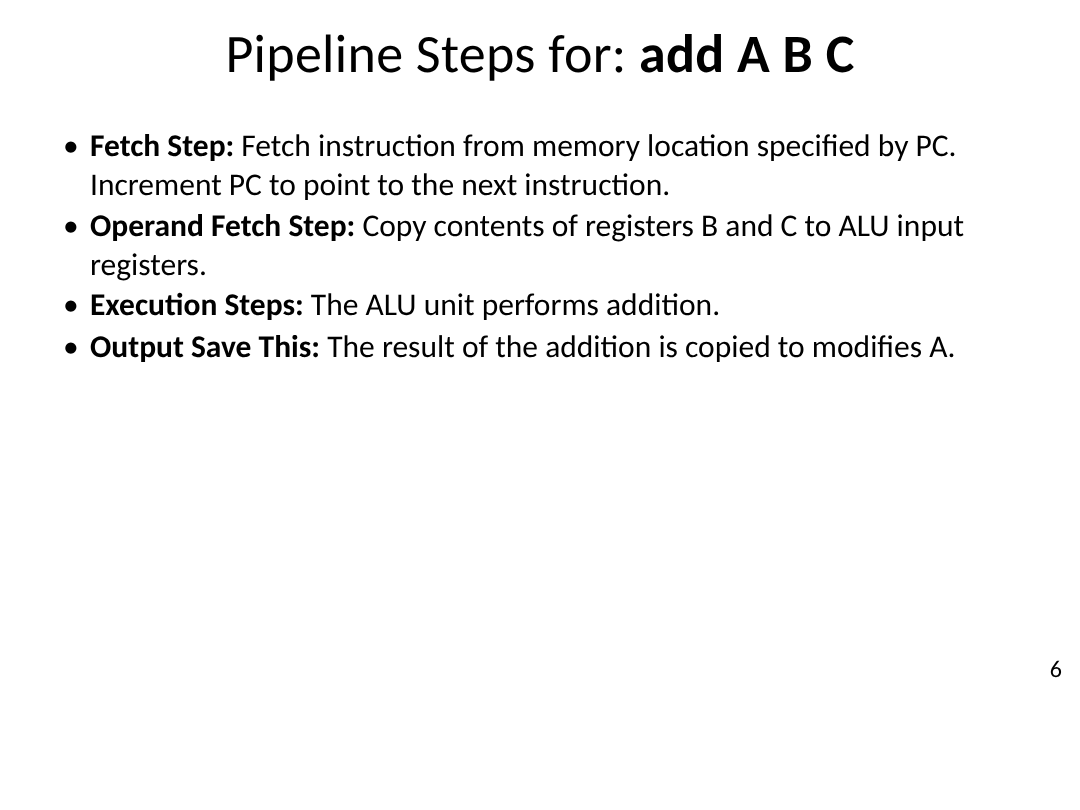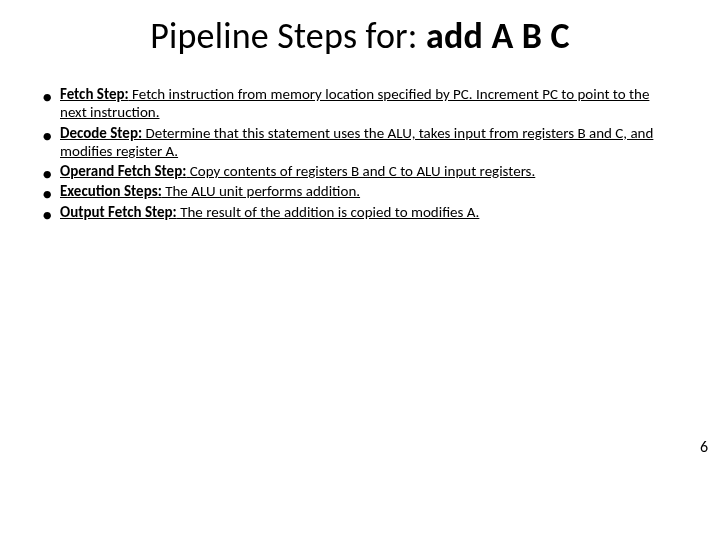--- a/index.html
+++ b/index.html
@@ -38,24 +38,23 @@
     right: 44px;
   }
   ul.bullets {
     list-style: none;
     margin: 0;
     padding: 0;
   }
   ul.bullets li {
     position: relative;
     padding-left: 22px;
-    font-size: 15px;
+    font-size: 21px;
     line-height: 1.22;
     margin-bottom: 2px;
-    text-decoration: underline;
   }
   ul.bullets li::before {
     content: "•";
     position: absolute;
     left: 4px;
     top: 0;
     font-size: 21px;
     line-height: 1.22;
   }
   .label {
@@ -77,23 +76,22 @@
 
 <div class="slide">
 
   <div class="title">
     <span>Pipeline Steps for: </span><span class="bold">add A B C</span>
   </div>
 
   <div class="body">
     <ul class="bullets">
       <li><span class="label">Fetch Step:</span><span> Fetch instruction from memory location specified by PC. Increment PC to point to the next instruction.</span></li>
-      <li><span class="label">Decode Step:</span><span> Determine that this statement uses the ALU, takes input from registers B and C, and modifies register A.</span></li>
       <li><span class="label">Operand Fetch Step:</span><span> Copy contents of registers B and C to ALU input registers.</span></li>
       <li><span class="label">Execution Steps:</span><span> The ALU unit performs addition.</span></li>
-      <li><span class="label">Output Fetch Step:</span><span> The result of the addition is copied to modifies A.</span></li>
+      <li><span class="label">Output Save This:</span><span> The result of the addition is copied to modifies A.</span></li>
     </ul>
     <div class="gap"></div>
   </div>
 
   <div class="pagenum">6</div>
 
 </div>
 
 </body></html>

